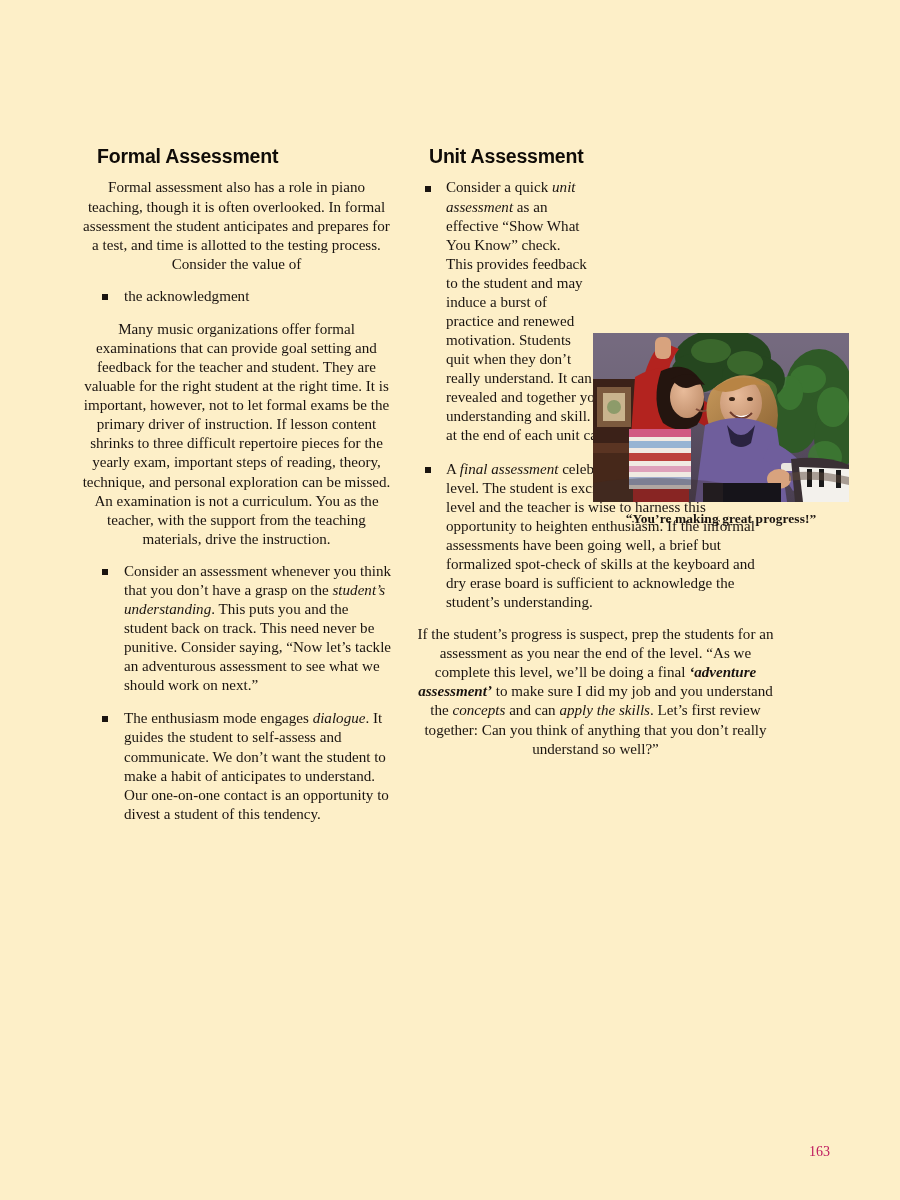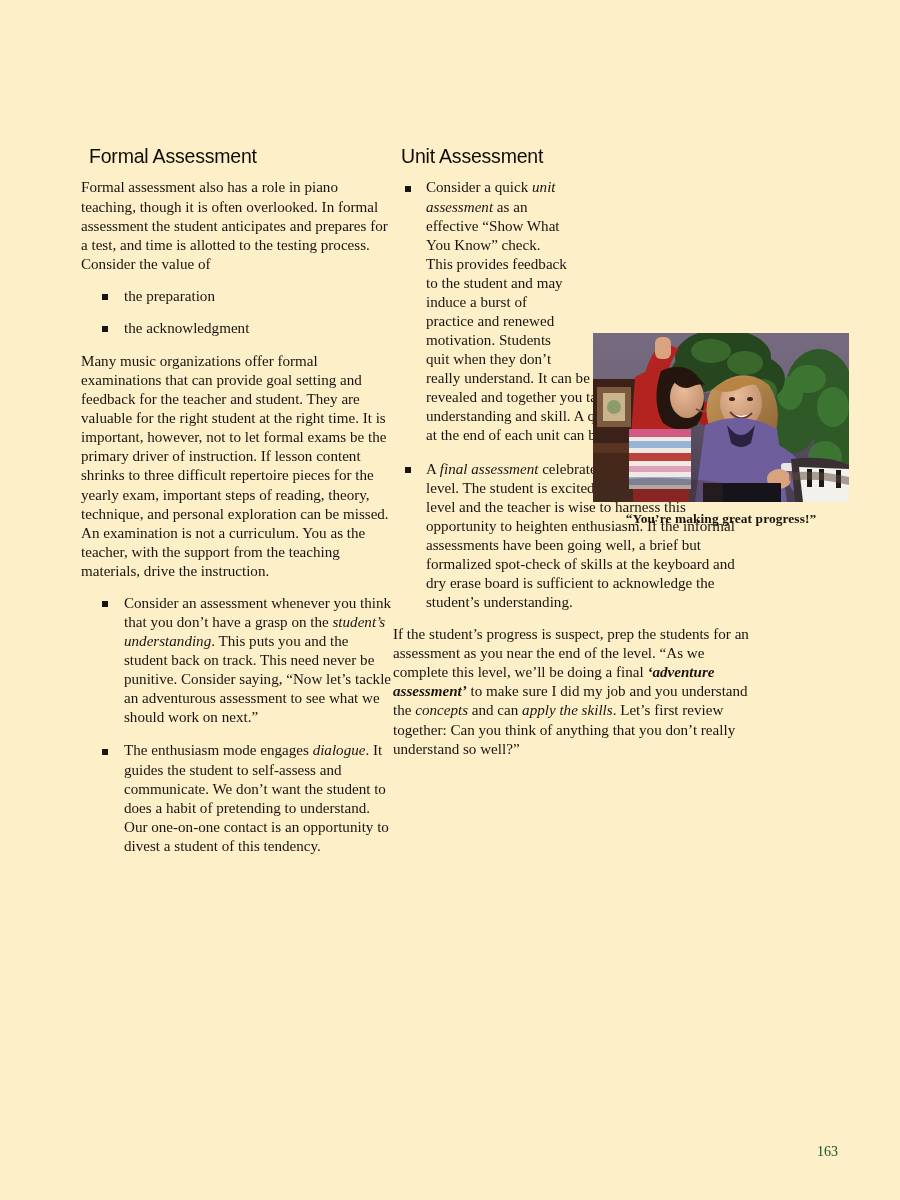--- a/index.html
+++ b/index.html
@@ -23,40 +23,40 @@
   }
   .col {
     position: absolute;
     top: 146px;
   }
   .col-left {
     left: 81px;
     width: 311px;
   }
   .col-right {
-    left: 393px;
+    left: 413px;
     width: 365px;
   }
   h2.section-head {
     font-family: "Liberation Sans", sans-serif;
-    font-weight: normal;
+    font-weight: bold;
     font-size: 19.5px;
     letter-spacing: -0.2px;
-    margin: 0 0 11px 8px;
+    margin: 0 0 11px 16px;
     color: #100c08;
     line-height: 1.1;
   }
   h2.section-head.second {
     margin-top: 22px;
   }
   p.body {
     font-size: 15.1px;
     line-height: 1.265;
     margin: 0 0 13px 0;
-    text-align: left;
+    text-align: center;
     color: #1a1410;
   }
   ul.blist {
     list-style: none;
     margin: 0 0 13px 0;
     padding: 0;
   }
   ul.blist.simple { margin: 3px 0 14px 0; }
   ul.blist.simple li { margin-bottom: 13px; }
   ul.blist li {
@@ -103,59 +103,58 @@
     margin-top: 9px;
     text-align: center;
     font-family: "Liberation Serif", serif;
     font-weight: bold;
     font-size: 13.4px;
     color: #1a1410;
     letter-spacing: 0.1px;
   }
   .page-number {
     position: absolute;
-    right: 62px;
+    right: 70px;
     bottom: 40px;
     font-family: "Liberation Serif", serif;
     font-size: 14px;
-    color: #14532d;
+    color: #be185d;
     text-align: right;
   }
   .wrapfloat {
     float: right;
     width: 190px;
     height: 188px;
     shape-outside: inset(0);
   }
 </style>
 </head>
 <body>
 
 <div class="page">
 
   <div class="col col-left">
     <h2 class="section-head">Formal Assessment</h2>
 
     <p class="body">Formal assessment also has a role in piano teaching, though it is often overlooked. In formal assessment the student anticipates and prepares for a test, and time is allotted to the testing process. Consider the value of</p>
 
     <ul class="blist simple">
-      <li><span class="sq"></span><span>the preparation</span></li>
       <li><span class="sq"></span><span>the acknowledgment</span></li>
     </ul>
 
 
     <p class="body">Many music organizations offer formal examinations that can provide goal setting and feedback for the teacher and student. They are valuable for the right student at the right time. It is important, however, not to let formal exams be the primary driver of instruction. If lesson content shrinks to three difficult repertoire pieces for the yearly exam, important steps of reading, theory, technique, and personal exploration can be missed. An examination is not a curriculum. You as the teacher, with the support from the teaching materials, drive the instruction.</p>
 
 
     <ul class="blist">
       <li>
         <span class="sq"></span><span>Consider an assessment whenever you think that you don’t have a grasp on the </span><em>student’s understanding</em><span>. This puts you and the student back on track. This need never be punitive. Consider saying, “Now let’s tackle an adventurous assessment to see what we should work on next.”</span>
       </li>
       <li>
-        <span class="sq"></span><span>The enthusiasm mode engages </span><em>dialogue</em><span>. It guides the student to self-assess and communicate. We don’t want the student to does a habit of pretending to understand. Our one-on-one contact is an opportunity to divest a student of this tendency.</span>
+        <span class="sq"></span><span>The enthusiasm mode engages </span><em>dialogue</em><span>. It guides the student to self-assess and communicate. We don’t want the student to make a habit of anticipates to understand. Our one-on-one contact is an opportunity to divest a student of this tendency.</span>
       </li>
     </ul>
   </div>
 
   <div class="col col-right">
     <h2 class="section-head">Unit Assessment</h2>
 
     <ul class="blist">
       <li>
         <span class="wrapfloat"></span><span class="sq"></span><span>Consider a quick </span><em>unit assessment</em><span> as an effective “Show What You Know” check. This provides feedback to the student and may induce a burst of practice and renewed motivation. Students quit when they don’t really understand. It can be a relief when all is revealed and together you take the steps toward understanding and skill. A quick, efficient assessment at the end of each unit can be great prevention.</span>

